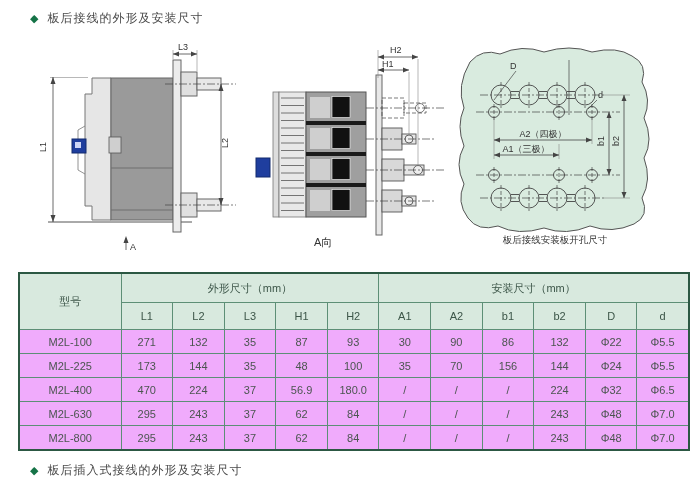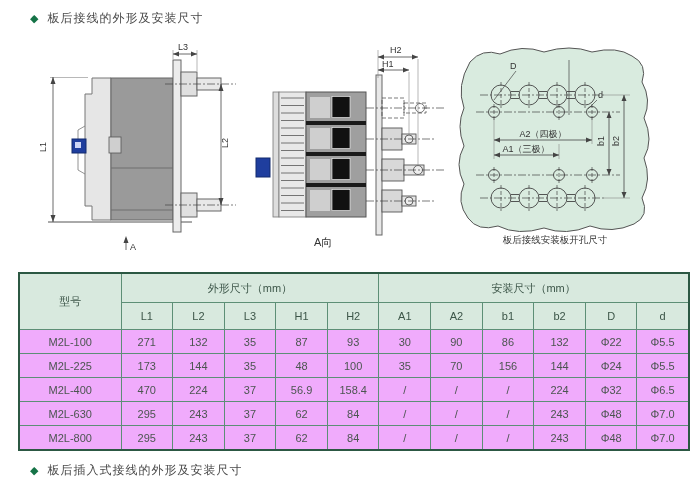--- a/index.html
+++ b/index.html
@@ -322,21 +322,21 @@
         <td>144</td>
         <td>Φ24</td>
         <td>Φ5.5</td>
       </tr>
       <tr>
         <td>M2L-400</td>
         <td>470</td>
         <td>224</td>
         <td>37</td>
         <td>56.9</td>
-        <td>158.4</td>
+        <td>180.0</td>
         <td>/</td>
         <td>/</td>
         <td>/</td>
         <td>224</td>
         <td>Φ32</td>
         <td>Φ6.5</td>
       </tr>
       <tr>
         <td>M2L-630</td>
         <td>295</td>

